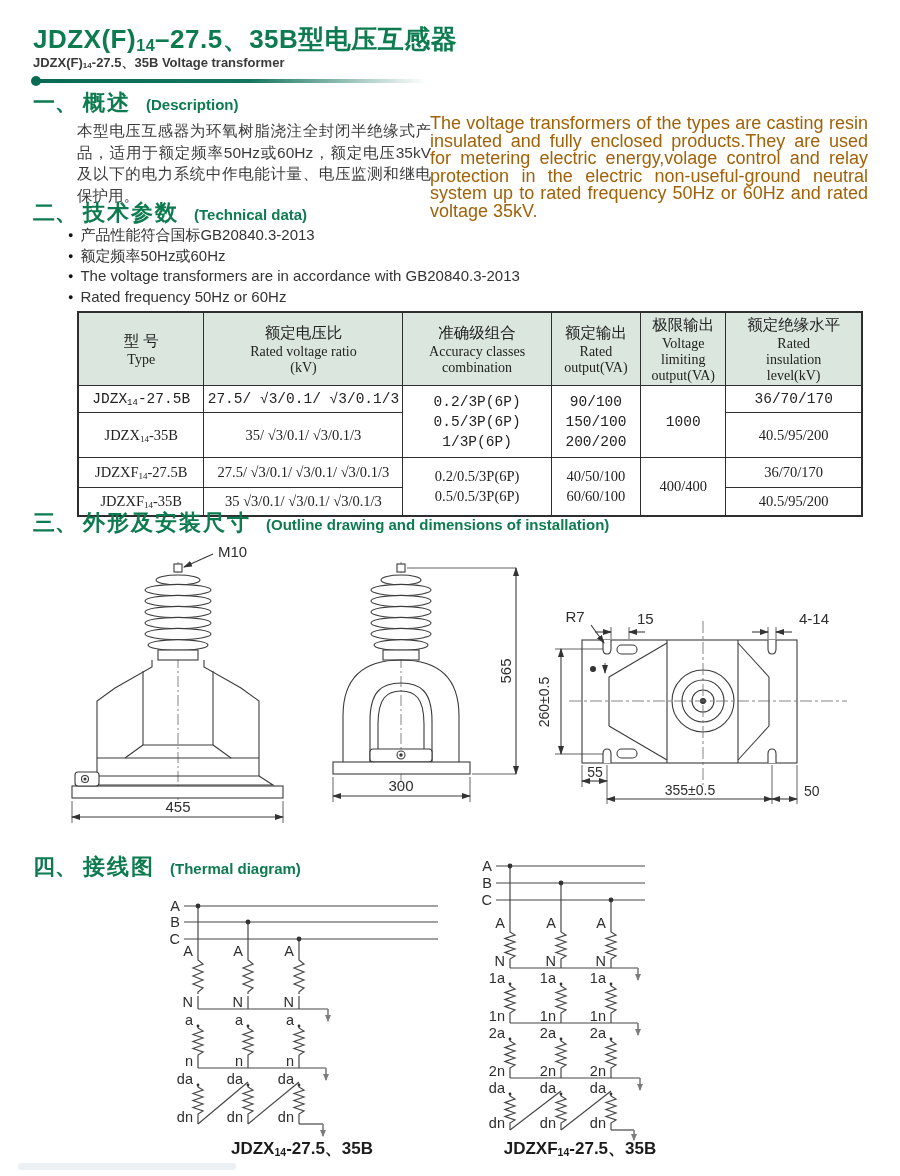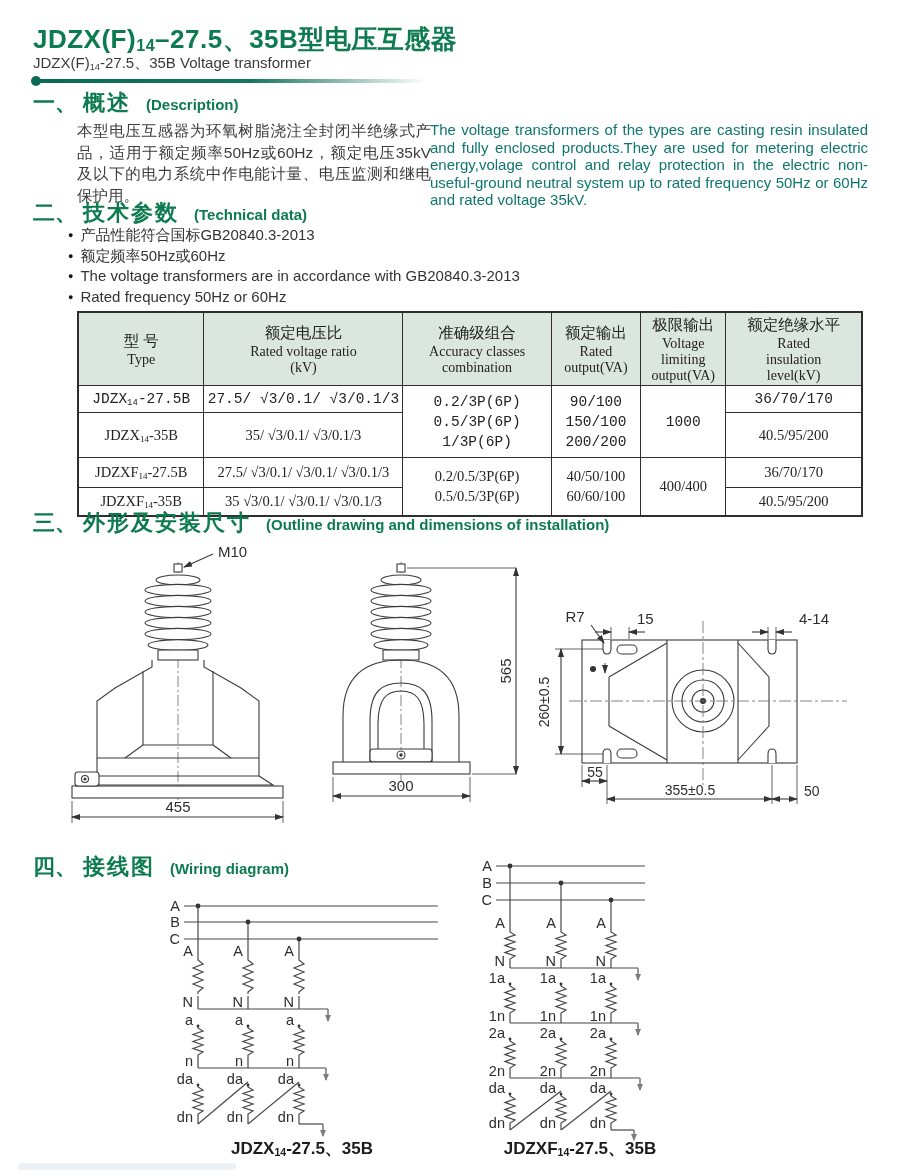--- a/index.html
+++ b/index.html
@@ -1,34 +1,34 @@
 <!DOCTYPE html>
 <html><head>
 <meta charset="utf-8">
 <style>
   html,body{margin:0;padding:0;background:#f4f4f4;}
   .page{position:relative;width:900px;height:1176px;background:#ffffff;margin:0 auto;overflow:hidden;
         font-family:"Liberation Sans","DejaVu Sans",sans-serif;color:#333;}
   
   .title{position:absolute;left:33px;top:22px;font-size:26px;font-weight:bold;color:#0d7b4f;letter-spacing:.5px;}
-  .subtitle{position:absolute;left:33px;top:54px;font-size:15px;color:#3a3a3a;}
+  .subtitle{position:absolute;left:33px;top:54px;font-size:13px;color:#3a3a3a;font-weight:bold;}
   .sub{font-size:62%;vertical-align:-0.18em;}
   .divider{position:absolute;left:34px;top:79px;width:392px;height:4px;border-radius:2px;
            background:linear-gradient(to right,#0a6b55 0%,#15755e 55%,rgba(21,117,94,0) 100%);}
   .divider::before{content:"";position:absolute;left:-3px;top:-3px;width:10px;height:10px;border-radius:50%;background:#0a6b55;}
   
   .sec{position:absolute;left:33px;color:#0d7b4f;white-space:nowrap;}
   .sec .num,.sec .zh{font-size:22px;font-weight:bold;}
   .sec .zh{margin-left:6px;letter-spacing:2px;}
   .sec .en{font-size:15px;font-weight:600;margin-left:15px;}
   
   .desc-zh{position:absolute;left:77px;top:120px;width:354px;font-size:15.5px;line-height:21.5px;
            color:#3c3c3c;text-align:justify;}
-  .desc-en{position:absolute;left:430px;top:121px;width:438px;font-size:15px;line-height:17.6px;
-           color:#0f766e;text-align:justify;}
+  .desc-en{position:absolute;left:430px;top:115px;width:438px;font-size:18px;line-height:17.6px;
+           color:#a16207;text-align:justify;}
   
   .bullets{position:absolute;left:68px;top:226px;}
   .bullet{display:flex;align-items:baseline;font-size:15px;line-height:17.6px;color:#333;}
   .bullet .dot{font-size:9px;margin-right:7px;position:relative;top:-2px;color:#111;}
   
   table.spec{position:absolute;left:77px;top:311px;width:786px;border-collapse:collapse;
              font-family:"Liberation Serif","DejaVu Serif",serif;color:#222;
              border:2px solid #2e2e2e;table-layout:fixed;}
   table.spec th,table.spec td{border:1.5px solid #2e2e2e;text-align:center;vertical-align:middle;padding:1px 2px;}
   table.spec thead th{background:#dbe7de;font-weight:normal;height:70px;}
@@ -308,21 +308,21 @@
     <text x="50" y="37" font-size="15" text-anchor="middle">R7</text>
     <text x="112" y="39" font-size="15">15</text>
     <text x="274" y="39" font-size="15">4-14</text>
     <text x="24" y="117" font-size="14" text-anchor="middle" transform="rotate(-90 24 117)">260±0.5</text>
     <text x="70" y="192" font-size="14" text-anchor="middle">55</text>
     <text x="165" y="210" font-size="14" text-anchor="middle">355±0.5</text>
     <text x="279" y="211" font-size="14">50</text>
   </svg>
 
   <div class="sec" style="top:852px;">
-    <span class="num">四、</span><span class="zh">接线图</span><span class="en">(Wiring diagram)</span>
+    <span class="num">四、</span><span class="zh">接线图</span><span class="en">(Thermal diagram)</span>
   </div>
 
   <svg class="draw" style="left:158px;top:888px;" width="290" height="252" viewBox="0 0 290 252">
     <defs>
         <marker id="wg1" markerWidth="9" markerHeight="8" refX="6" refY="3" orient="auto" markerUnits="userSpaceOnUse">
           <path d="M0,0L7,3L0,6Z" fill="#7c7c7c"></path>
         </marker>
       </defs>
     <g stroke="#474747" stroke-width="1.2" fill="none">
       <line x1="26" y1="18" x2="280" y2="18"></line>

